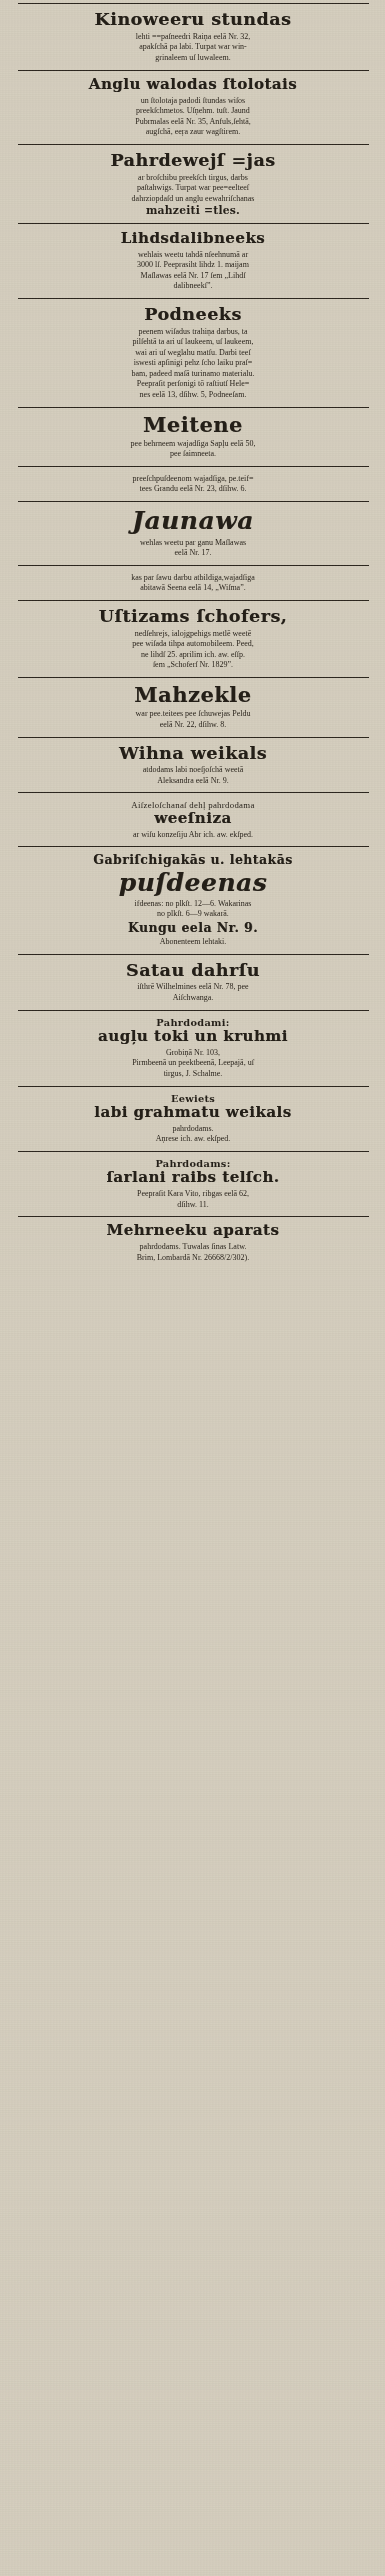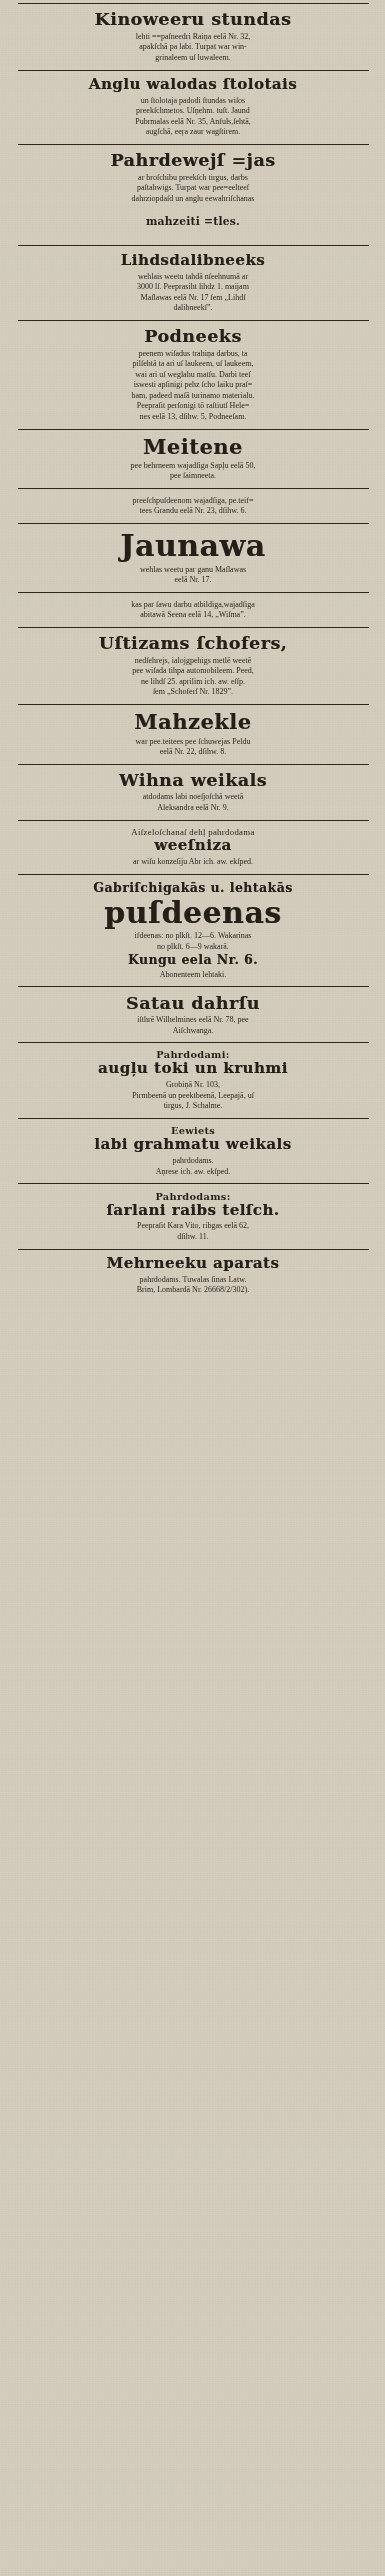--- a/index.html
+++ b/index.html
@@ -46,21 +46,21 @@
     border-top-width: 1px;
   }
   .hdr-fraktur {
     font-family: "DejaVu Serif", serif;
     font-weight: 700;
     letter-spacing: 0.5px;
     line-height: 1.05;
     margin: 1px 0 3.1px 0;
     text-shadow: 0.3px 0 0 rgba(30,25,18,.55);
   }
-  .s-xxl { font-size: 30px; }
+  .s-xxl { font-size: 25px; font-style: italic; }
   .s-xl  { font-size: 21px; }
   .s-lg  { font-size: 17.5px; }
   .s-md  { font-size: 15px; }
   .s-sm  { font-size: 12.4px; }
   .body-txt {
     font-family: "Liberation Serif", serif;
     font-size: 8px;
     line-height: 1.32;
     text-align: justify;
     text-align-last: center;
@@ -73,21 +73,21 @@
     font-family: "Liberation Serif", serif;
     font-size: 8.8px;
     letter-spacing: 0.3px;
     margin: 1px 0 1px 0;
   }
   .bold-line {
     font-family: "DejaVu Serif", serif;
     font-weight: 700;
     font-size: 10.8px;
     letter-spacing: 0.2px;
-    margin: 11px 0;
+    margin: 0 0;
   }
   .kicker {
     font-family: "DejaVu Serif", serif;
     font-weight: 700;
     font-size: 9.8px;
     letter-spacing: 0.3px;
     margin: 1px 0 0.5px 0;
   }
 </style>
 </head>
@@ -225,21 +225,21 @@
   </div>
 
   <hr class="rule">
   <div class="ad">
     <div class="hdr-fraktur s-sm">Gabriſchigakās u. lehtakās</div>
     <div class="hdr-fraktur s-xxl">puſdeenas</div>
     <div class="body-txt">
       <span>ifdeenas: no plkſt. 12—6.   Wakarinas</span><br>
       <span>no plkſt. 6—9 wakarā.</span>
     </div>
-    <div class="hdr-fraktur s-sm">Kungu eela Nr. 6.</div>
+    <div class="hdr-fraktur s-sm">Kungu eela Nr. 9.</div>
     <div class="body-txt center">Abonenteem lehtaki.</div>
   </div>
 
   <hr class="rule">
   <div class="ad">
     <div class="hdr-fraktur s-lg">Satau dahrſu</div>
     <div class="body-txt">
       <span>iſthrē Wilhelmines eelā Nr. 78, pee</span><br>
       <span>Aiſchwanga.</span>
     </div>

